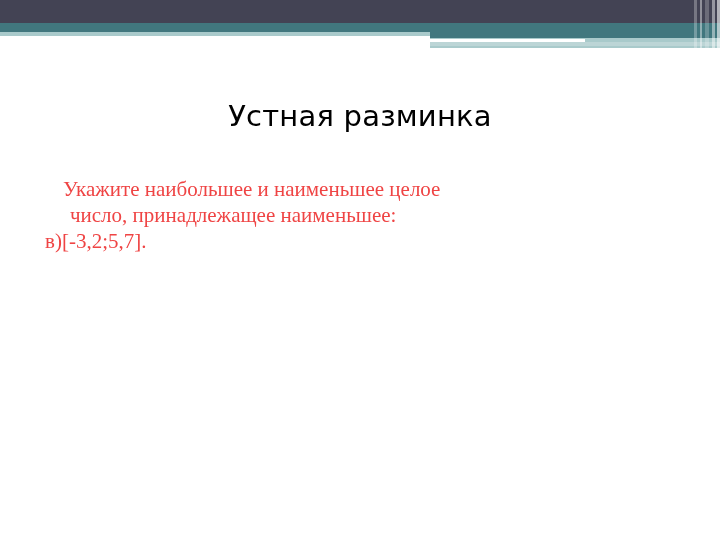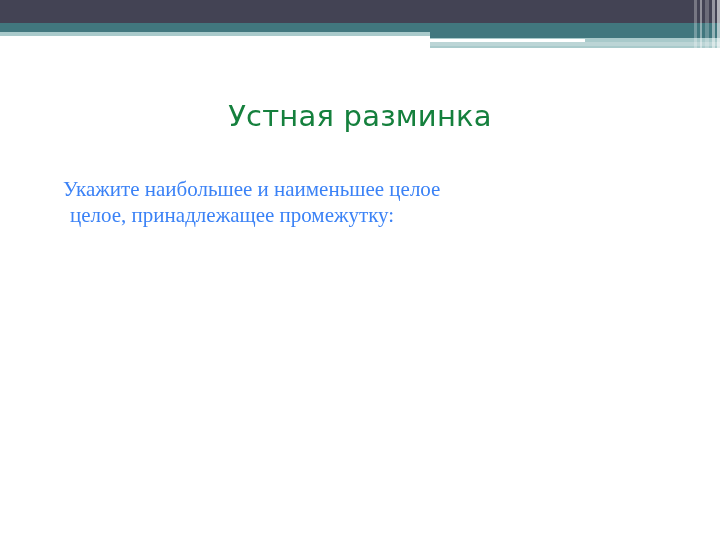--- a/index.html
+++ b/index.html
@@ -109,35 +109,35 @@
   
   .slide-title {
     position: absolute;
     left: 0;
     top: 98px;
     width: 720px;
     text-align: center;
     font-family: "DejaVu Sans", sans-serif;
     font-size: 29px;
     font-weight: 400;
-    color: #15803d;
+    color: #000000;
     letter-spacing: 0.2px;
     line-height: 36px;
   }
 
   
   .body-block {
     position: absolute;
     left: 42px;
     top: 176px;
     width: 640px;
     font-family: "Liberation Serif", "DejaVu Serif", serif;
     font-size: 21px;
     line-height: 26px;
-    color: #3b82f6;
+    color: #ef4444;
   }
   .para-lead {
     margin: 0;
     padding: 0;
   }
   .para-lead .lead-line-1 {
     display: block;
     padding-left: 21px;
   }
   .para-lead .lead-line-2 {
@@ -168,17 +168,18 @@
     <div class="stripe s3"></div>
     <div class="stripe s4"></div>
     <div class="stripe s5"></div>
   </div>
 
   <div class="slide-title">Устная разминка</div>
 
   <div class="body-block">
     <div class="para-lead">
       <span class="lead-line-1">Укажите наибольшее и наименьшее целое</span>
-      <span class="lead-line-2">целое, принадлежащее промежутку:</span>
+      <span class="lead-line-2">число, принадлежащее наименьшее:</span>
     </div>
+    <span class="item-line">в)[-3,2;5,7].</span>
   </div>
 
 </div>
 
 </body></html>

